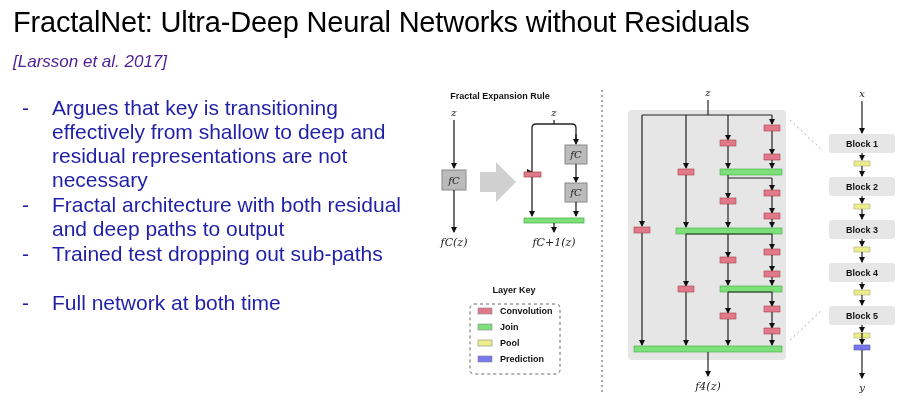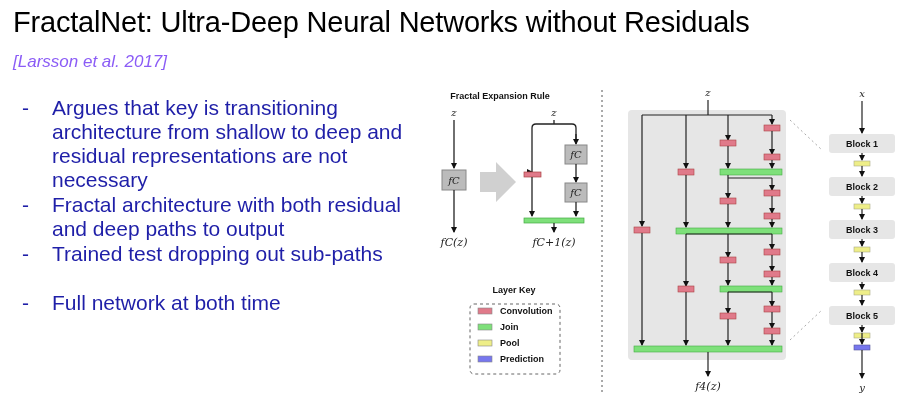--- a/index.html
+++ b/index.html
@@ -1,36 +1,36 @@
 <!DOCTYPE html>
 <html><head>
 <meta charset="utf-8">
 <style>
   html,body{margin:0;padding:0;background:#fff;}
   body{width:908px;height:400px;position:relative;overflow:hidden;font-family:"Liberation Sans",sans-serif;}
   .title{position:absolute;left:13px;top:6px;font-size:29px;color:#000000;white-space:nowrap;letter-spacing:-0.2px;}
-  .cite{position:absolute;left:13px;top:52px;font-size:17px;font-style:italic;color:#8b5cf6;}
+  .cite{position:absolute;left:13px;top:52px;font-size:17px;font-style:italic;color:#4c1d95;}
   .bullets{position:absolute;left:22px;top:96px;width:400px;font-size:21px;line-height:24px;color:#1f1fa8;}
   .bullet{display:flex;margin:0;}
   .dash{width:30px;flex:none;color:#1f1fa8;}
   .btext{flex:1;}
   svg{position:absolute;left:0;top:0;}
   .lbl{font-family:"Liberation Sans",sans-serif;font-weight:bold;font-size:9px;fill:#111;}
   .math{font-family:"DejaVu Serif",serif;font-style:italic;fill:#222;}
 </style>
 </head>
 <body>
 
 <div class="title">FractalNet: Ultra-Deep Neural Networks without Residuals</div>
 <div class="cite">[Larsson et al. 2017]</div>
 
 <div class="bullets">
   <div class="bullet" style="height:97px">
     <span class="dash">-</span>
-    <span class="btext">Argues that key is transitioning architecture from shallow to deep and residual representations are not necessary</span>
+    <span class="btext">Argues that key is transitioning effectively from shallow to deep and residual representations are not necessary</span>
   </div>
   <div class="bullet" style="height:49px">
     <span class="dash">-</span>
     <span class="btext">Fractal architecture with both residual and deep paths to output</span>
   </div>
   <div class="bullet" style="height:49px">
     <span class="dash">-</span>
     <span class="btext">Trained test dropping out sub-paths</span>
   </div>
   <div class="bullet">

